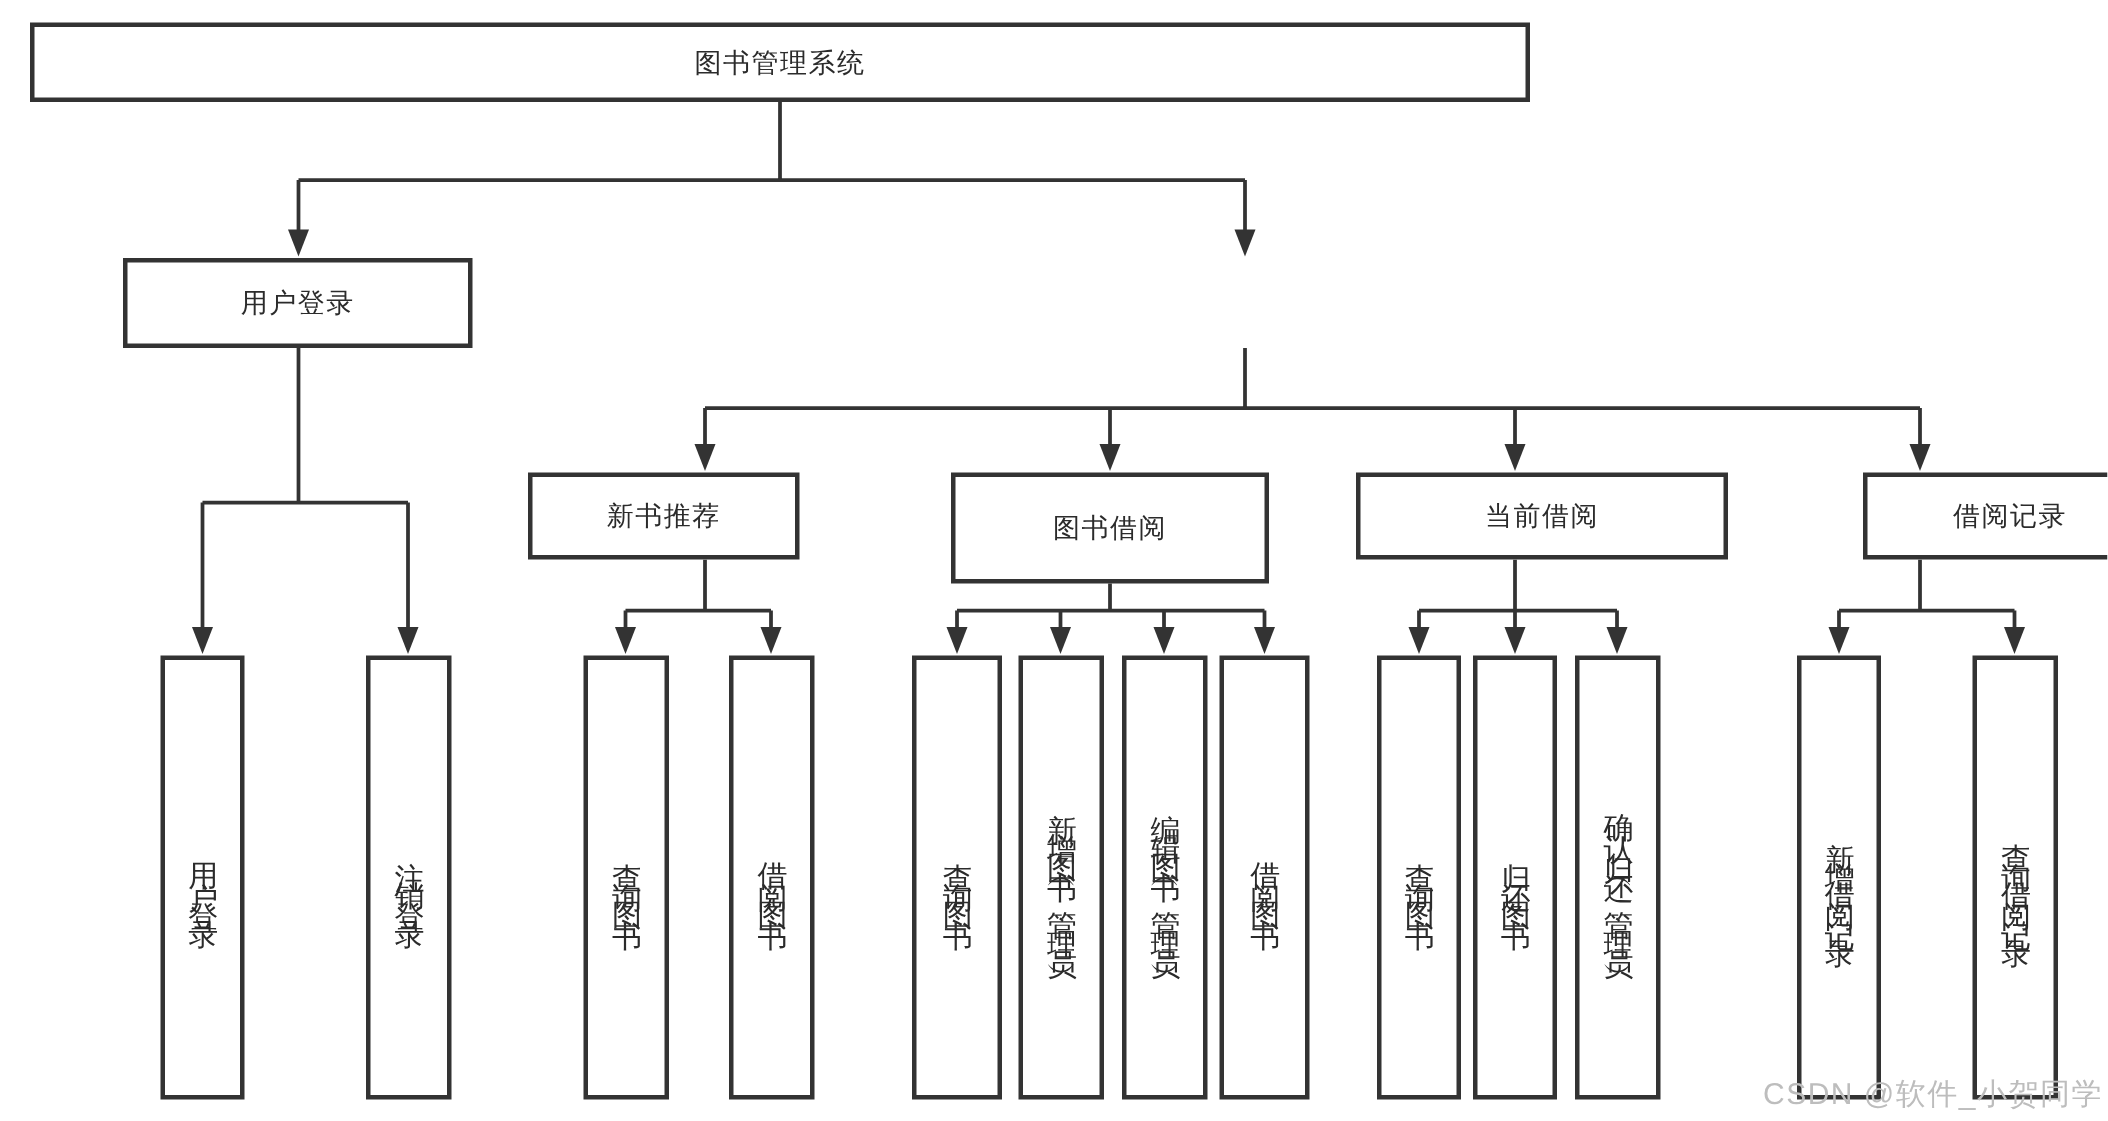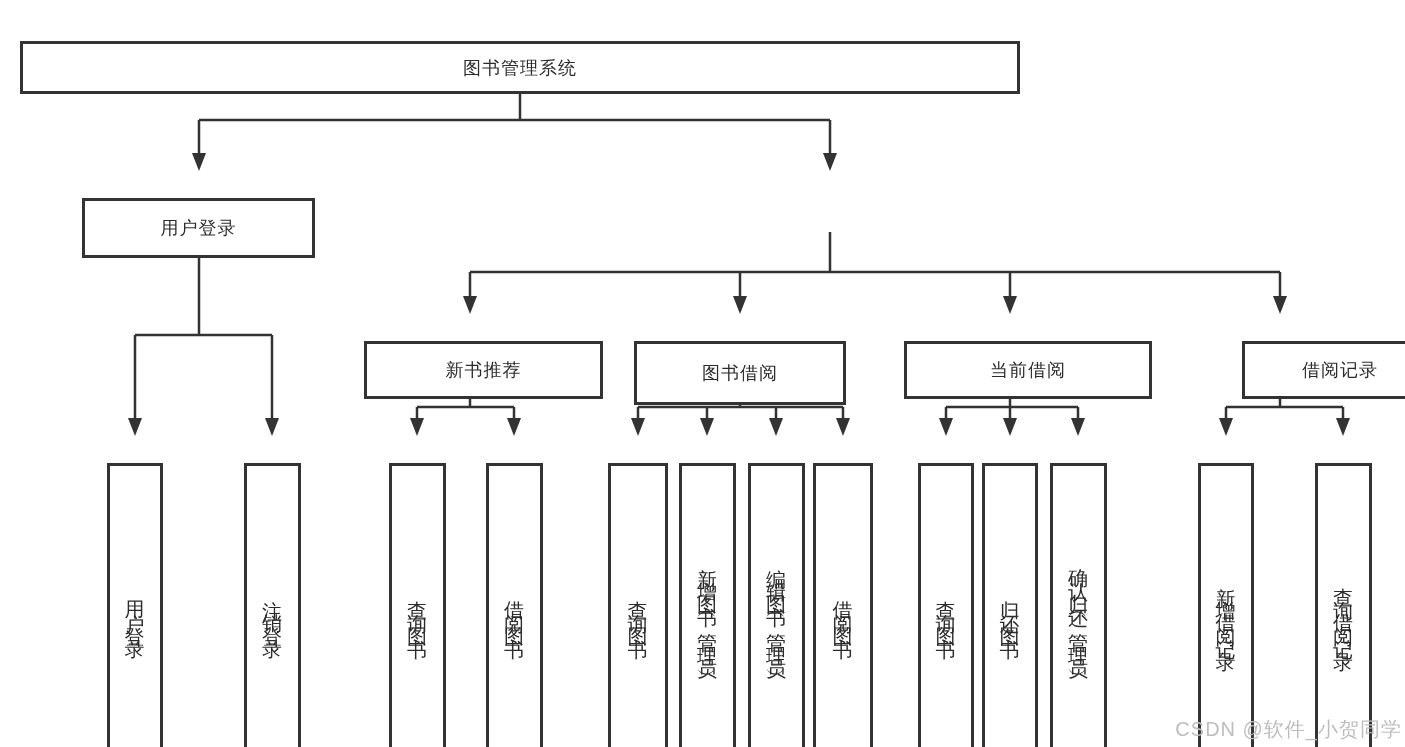--- a/index.html
+++ b/index.html
@@ -20,21 +20,20 @@
   }
   .node {
     position: absolute;
     box-sizing: border-box;
     border: 3px solid #333333;
     background: #ffffff;
     display: flex;
     align-items: center;
     justify-content: center;
     z-index: 1;
-    margin-top: 26px;
   }
   .node.h span {
     font-size: 18px;
     letter-spacing: 1px;
     white-space: nowrap;
   }
   .node.v span {
     writing-mode: vertical-rl;
     text-orientation: mixed;
     font-size: 20px;
@@ -98,24 +97,24 @@
   </svg>
 
   <div class="node h" style="left:20px;top:15px;width:1000px;height:53px">
     <span>图书管理系统</span>
   </div>
 
   <div class="node h" style="left:82px;top:172px;width:233px;height:60px">
     <span>用户登录</span>
   </div>
 
-  <div class="node h" style="left:364px;top:315px;width:239px;height:58px">
+  <div class="node h" style="left:352px;top:315px;width:181px;height:58px">
     <span>新书推荐</span>
   </div>
-  <div class="node h" style="left:634px;top:315px;width:212px;height:64px">
+  <div class="node h" style="left:634px;top:315px;width:212px;height:74px">
     <span>图书借阅</span>
   </div>
   <div class="node h" style="left:904px;top:315px;width:248px;height:58px">
     <span>当前借阅</span>
   </div>
   <div class="node h" style="left:1242px;top:315px;width:196px;height:58px">
     <span>借阅记录</span>
   </div>
 
   <div class="node v" style="left:107px;top:437px;width:56px;height:296px">

